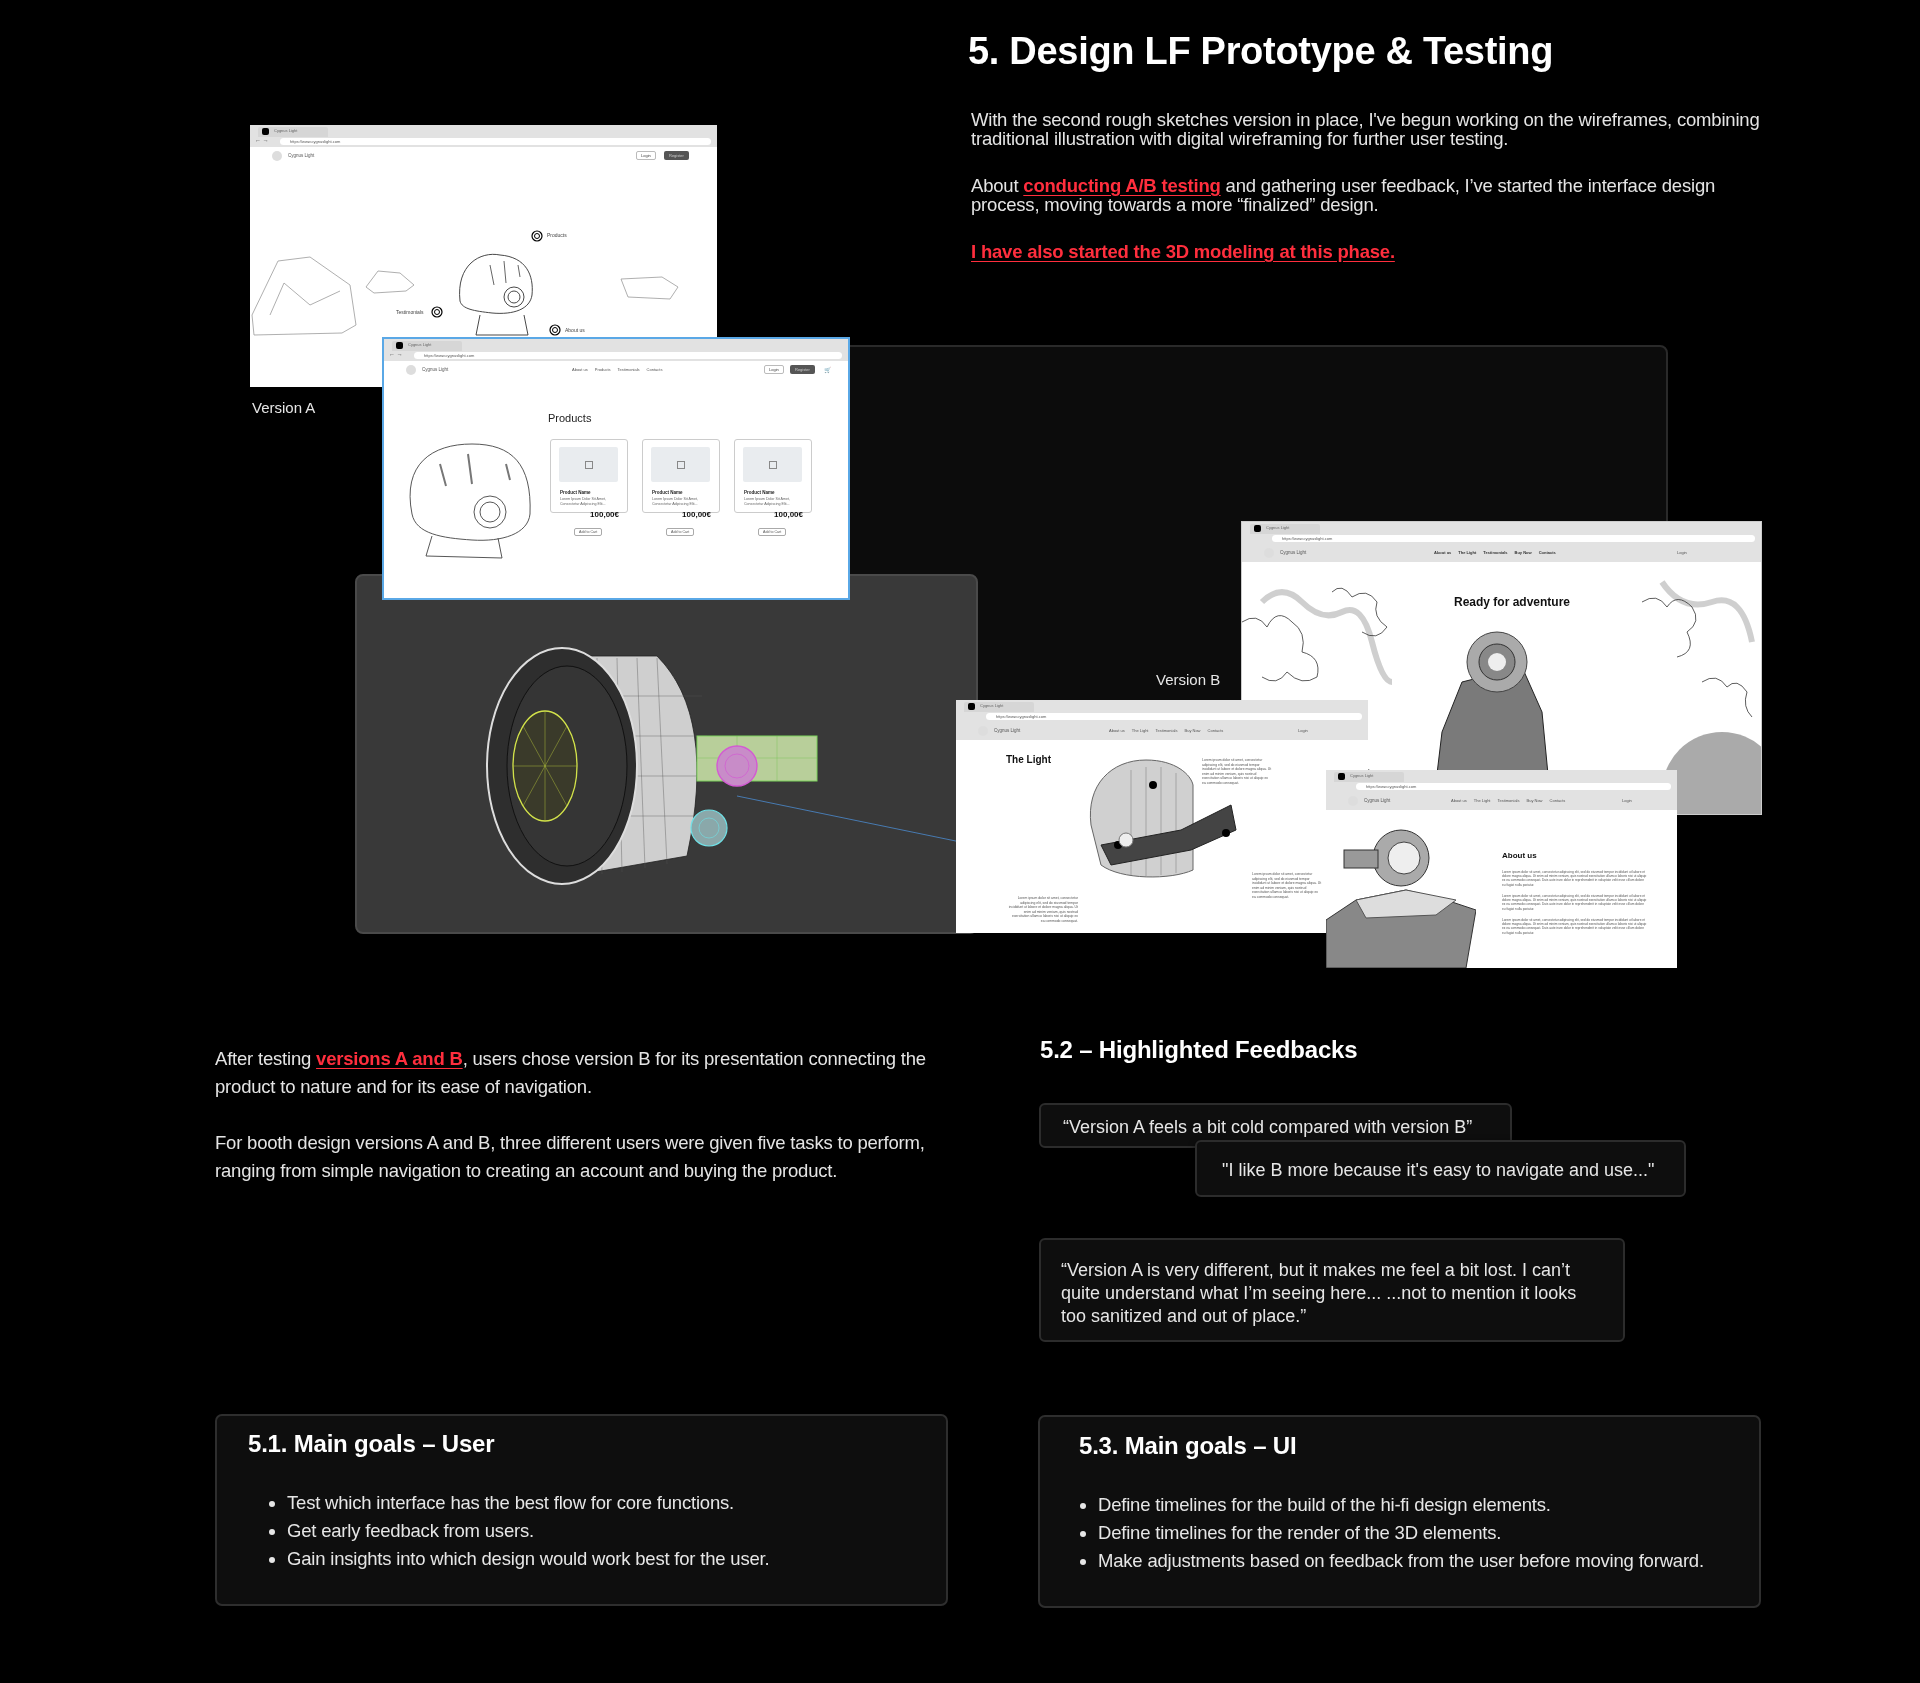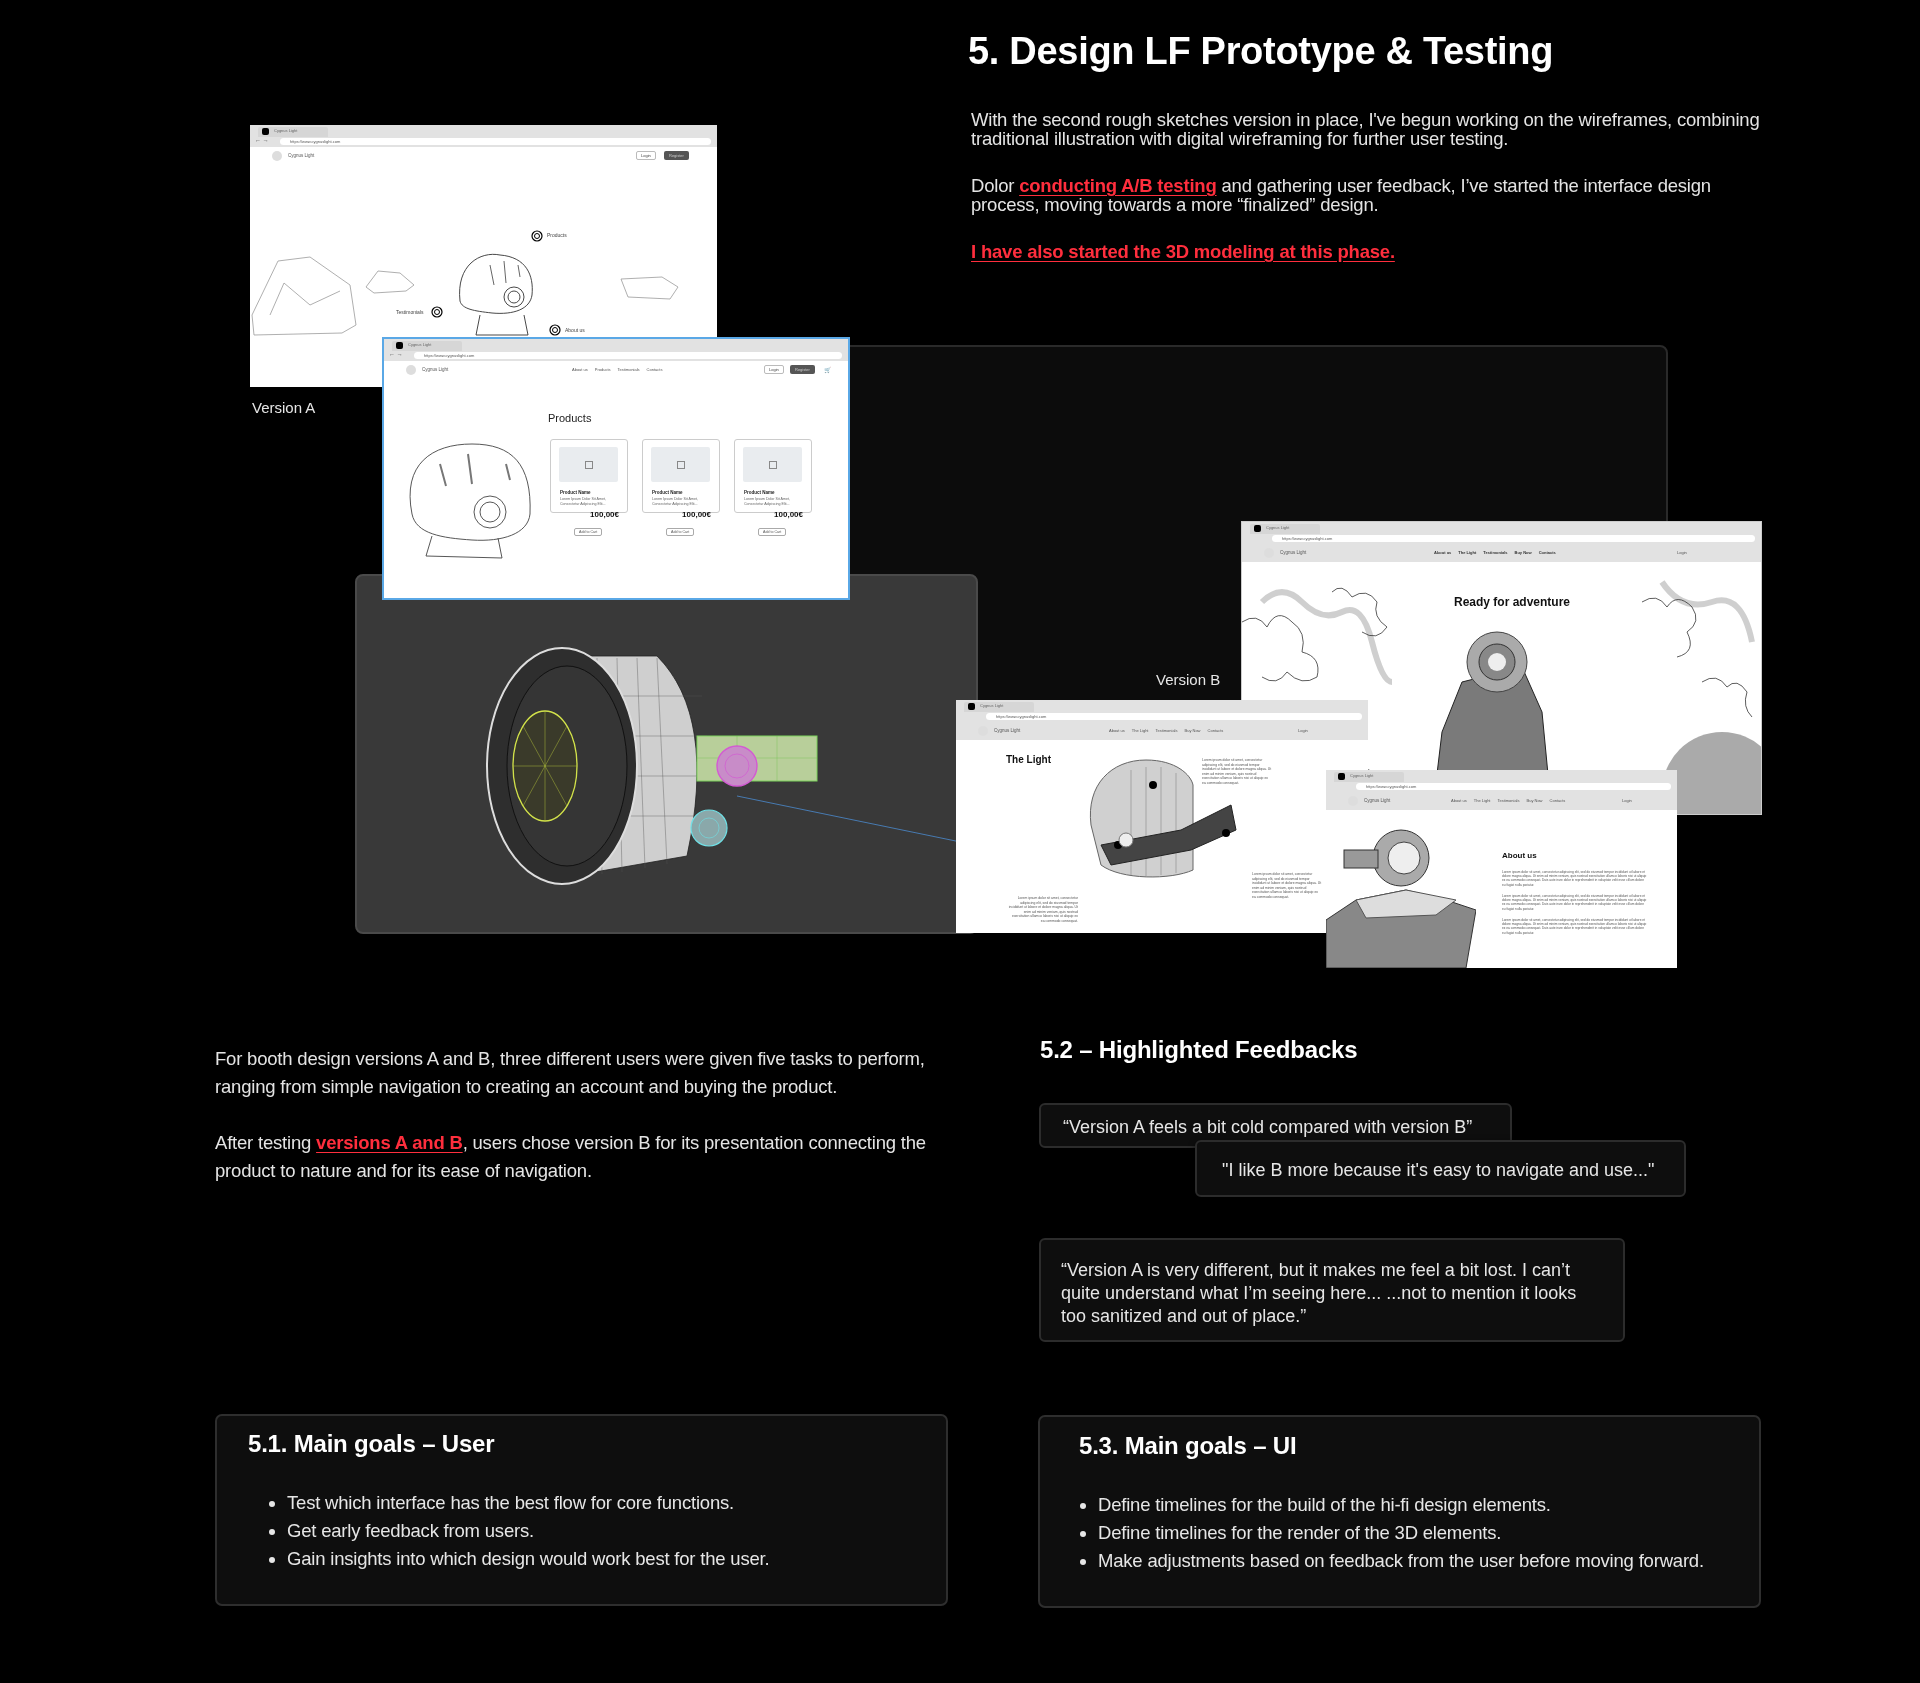--- a/index.html
+++ b/index.html
@@ -67,21 +67,21 @@
   .goal-box .h2 { position: absolute; }
   .goal-box ul { position: absolute; list-style: disc; font-size: 18.5px; line-height: 28px; color: #e6e6e6; letter-spacing: -0.2px; }
 </style>
 </head>
 <body>
 
 <h1 class="abs h1">5.  Design LF Prototype &amp; Testing</h1>
 
 <div class="abs intro">
   <p>With the second  rough sketches version  in place, I've begun working on the wireframes, combining traditional illustration with digital wireframing for further user testing.</p>
-  <p><span>Dolor </span><a class="red-link">conducting A/B testing</a><span> and gathering user feedback, I’ve started the interface design process, moving towards a more “finalized” design.</span></p>
+  <p><span>About </span><a class="red-link">conducting A/B testing</a><span> and gathering user feedback, I’ve started the interface design process, moving towards a more “finalized” design.</span></p>
   <p><a class="red-link">I have also started the 3D modeling at this phase.</a></p>
 </div>
 
 <div class="abs dark-panel"></div>
 
 <div class="abs frame frame-a">
   <div class="tabbar">
       <div class="tab">
         <i></i>
         <span>Cygnus Light</span>
@@ -343,22 +343,22 @@
     <circle cx="78" cy="38" r="16" fill="#eee" stroke="#444"></circle>
     <rect x="18" y="30" width="34" height="18" fill="#999" stroke="#333"></rect>
   </svg>
   <div class="abs" style="left:176px;top:81px;font-size:8px;font-weight:bold;color:#111">About us</div>
   <div class="abs" style="left:176px;top:100px;width:145px;font-size:3.2px;line-height:4.2px;color:#555">Lorem ipsum dolor sit amet, consectetur adipiscing elit, sed do eiusmod tempor incididunt ut labore et dolore magna aliqua. Ut enim ad minim veniam, quis nostrud exercitation ullamco laboris nisi ut aliquip ex ea commodo consequat. Duis aute irure dolor in reprehenderit in voluptate velit esse cillum dolore eu fugiat nulla pariatur.</div>
   <div class="abs" style="left:176px;top:124px;width:145px;font-size:3.2px;line-height:4.2px;color:#555">Lorem ipsum dolor sit amet, consectetur adipiscing elit, sed do eiusmod tempor incididunt ut labore et dolore magna aliqua. Ut enim ad minim veniam, quis nostrud exercitation ullamco laboris nisi ut aliquip ex ea commodo consequat. Duis aute irure dolor in reprehenderit in voluptate velit esse cillum dolore eu fugiat nulla pariatur.</div>
   <div class="abs" style="left:176px;top:148px;width:145px;font-size:3.2px;line-height:4.2px;color:#555">Lorem ipsum dolor sit amet, consectetur adipiscing elit, sed do eiusmod tempor incididunt ut labore et dolore magna aliqua. Ut enim ad minim veniam, quis nostrud exercitation ullamco laboris nisi ut aliquip ex ea commodo consequat. Duis aute irure dolor in reprehenderit in voluptate velit esse cillum dolore eu fugiat nulla pariatur.</div>
 </div>
 
 <div class="abs body-text">
+  <p><span>After testing </span><a class="red-link">versions A and B</a><span>, users chose version B for its presentation connecting the product to nature and for its ease of navigation.</span></p>
   <p>For booth design versions A and B, three different users were given five tasks to perform, ranging from simple navigation to creating an account and buying the product.</p>
-  <p><span>After testing </span><a class="red-link">versions A and B</a><span>, users chose version B for its presentation connecting the product to nature and for its ease of navigation.</span></p>
 </div>
 
 <div class="abs h2" style="left:1040px;top:1036px">5.2 – Highlighted Feedbacks</div>
 <div class="abs quote" style="left:1039px;top:1103px;width:473px;height:45px;padding:11px 0 0 22px">“Version A feels a bit cold compared with version B”</div>
 <div class="abs quote" style="left:1195px;top:1140px;width:491px;height:57px;padding:17px 0 0 25px">"I like B more because it's easy to navigate and use..."</div>
 <div class="abs quote" style="left:1039px;top:1238px;width:586px;height:104px;padding:19px 18px 0 20px">“Version A is very different, but it makes me feel a bit lost. I can’t quite understand what I’m seeing here... ...not to mention it looks too sanitized and out of place.”</div>
 
 <div class="abs goal-box" style="left:215px;top:1414px;width:733px;height:192px">
   <div class="h2" style="left:31px;top:14px">5.1. Main goals – User</div>
   <ul style="left:70px;top:73px">

